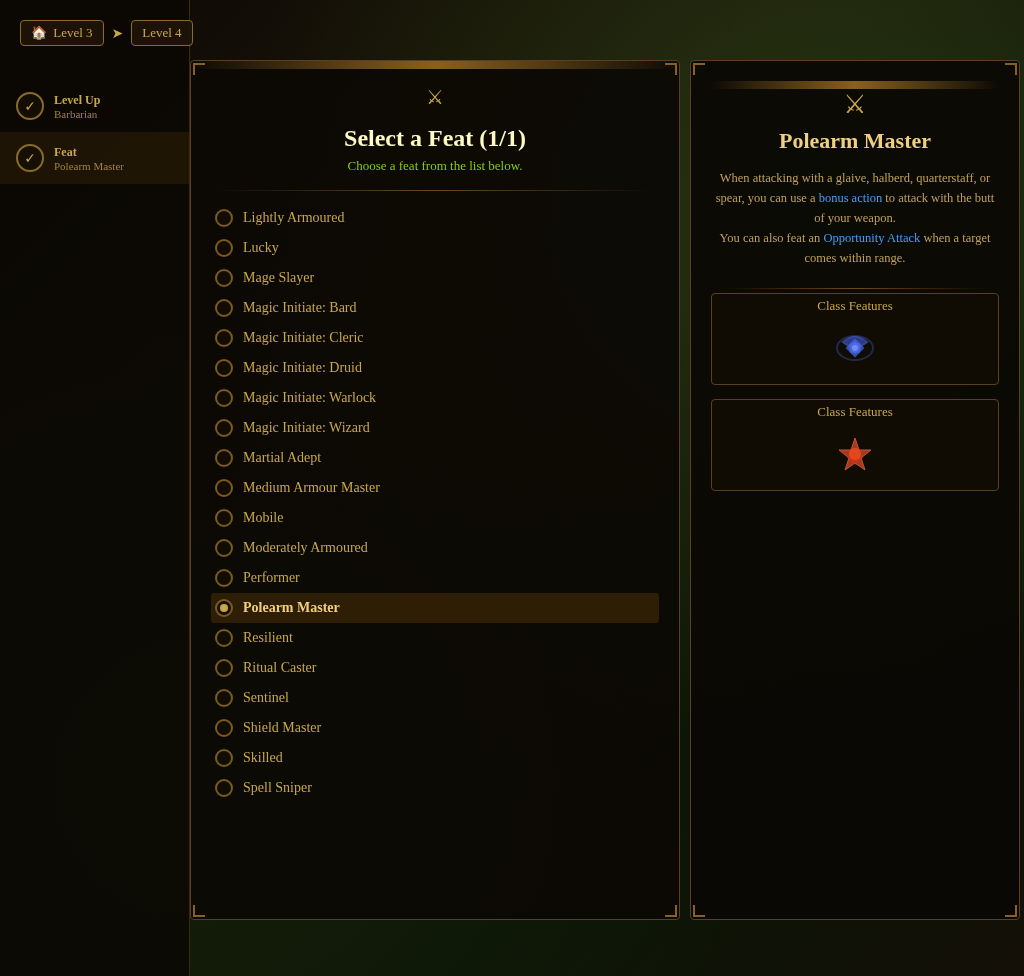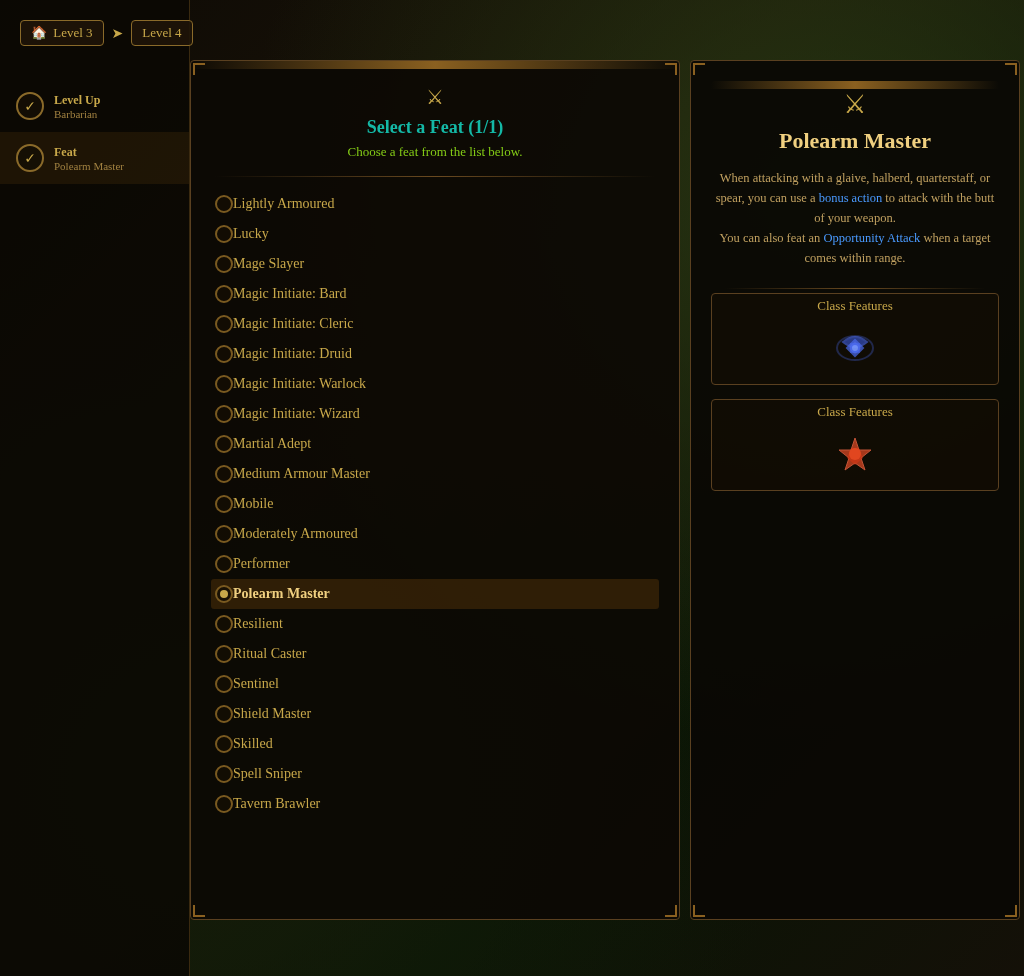--- a/index.html
+++ b/index.html
@@ -119,23 +119,23 @@
       align-items: center;
     }
 
     .panel-header-icon {
       margin-top: 16px;
       color: #c8a84a;
       font-size: 20px;
     }
 
     .panel-title {
-      color: #14b8a6;
-      font-size: 18px;
-      margin-top: 8px;
+      color: #fef9c3;
+      font-size: 24px;
+      margin-top: 16px;
       text-align: center;
       font-family: Georgia, serif;
     }
 
     .panel-subtitle {
       color: #84cc16;
       font-size: 13px;
       margin-top: 6px;
       margin-bottom: 12px;
     }
@@ -162,20 +162,21 @@
       background: rgba(20, 14, 4, 0.5);
     }
     .feat-list::-webkit-scrollbar-thumb {
       background: #8a5a20;
       border-radius: 3px;
     }
 
     .feat-item {
       display: flex;
       align-items: center;
+      gap: 10px;
       padding: 6px 4px;
       cursor: pointer;
       border-radius: 3px;
     }
 
     .feat-item.selected {
       background: rgba(100, 60, 10, 0.4);
     }
 
     .feat-radio {
@@ -436,24 +437,20 @@
           <div class="feat-radio"></div>
           <span class="feat-name">Shield Master</span>
         </div>
         <div class="feat-item">
           <div class="feat-radio"></div>
           <span class="feat-name">Skilled</span>
         </div>
         <div class="feat-item">
           <div class="feat-radio"></div>
           <span class="feat-name">Spell Sniper</span>
-        </div>
-        <div class="feat-item">
-          <div class="feat-radio"></div>
-          <span class="feat-name">Tavern Brawler</span>
         </div>
         <div class="feat-item"></div>
       </div>
   </div>
 </div>
 
 <div class="right-panel">
   <div class="panel-top-deco"></div>
   <div class="corner-deco corner-tl"></div>
   <div class="corner-deco corner-tr"></div>

